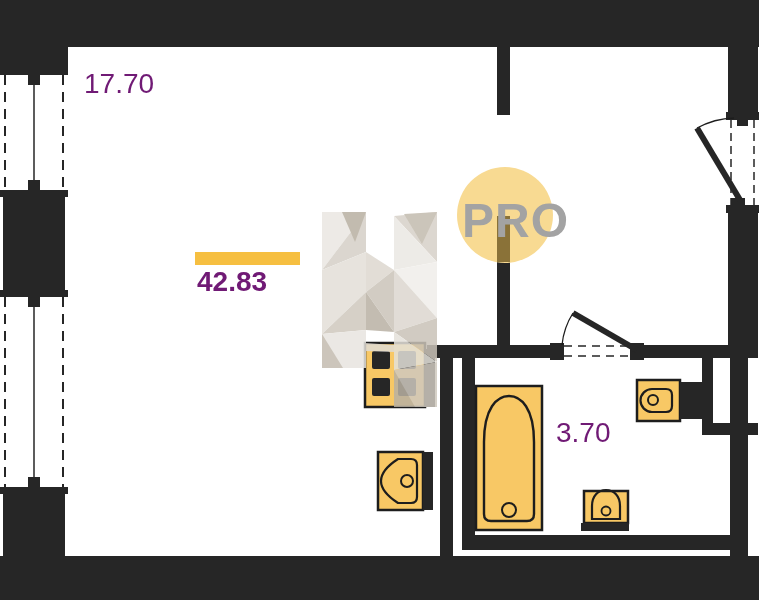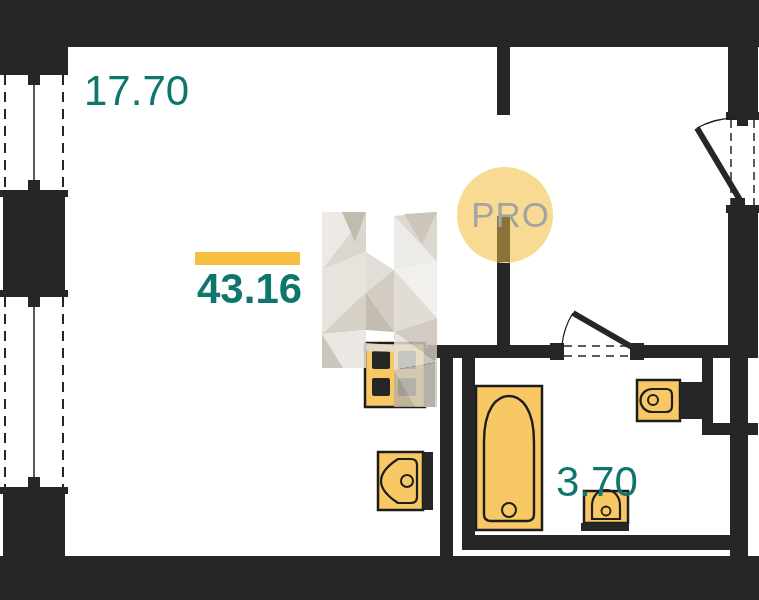--- a/index.html
+++ b/index.html
@@ -2,31 +2,31 @@
 <html><head>
 <meta charset="utf-8">
 <style>
   html,body{margin:0;padding:0;background:#ffffff;}
   #stage{
     position:relative;width:759px;height:600px;background:#ffffff;
     font-family:"Liberation Sans",sans-serif;overflow:hidden;
   }
   #plan-svg{position:absolute;left:0;top:0;}
   .area-label{
-    position:absolute;color:#0f766e;font-size:42px;line-height:1;
+    position:absolute;color:#701a75;font-size:28px;line-height:1;
     letter-spacing:0px;white-space:nowrap;
   }
   .area-label.bold{font-weight:bold;}
   #total-underline{
     position:absolute;left:195px;top:252px;width:105px;height:13px;
     background:#f6bf41;
   }
   #pro-label{
     position:absolute;left:462px;top:197px;width:88px;text-align:right;
-    font-size:35px;font-weight:normal;color:#a3a3a3;line-height:1;
+    font-size:48px;font-weight:bold;color:#a3a3a3;line-height:1;
     letter-spacing:1px;
   }
 </style>
 </head>
 <body>
 
 <div id="stage">
 
   <svg id="plan-svg" width="759" height="600" viewBox="0 0 759 600">
 
@@ -170,19 +170,19 @@
     <g>
       <circle cx="505" cy="215" r="48" fill="#f8da92"></circle>
       <rect x="497" y="216" width="13" height="46" fill="#8a7238"></rect>
     </g>
   </svg>
 
   <div class="area-label" style="left:84px;top:70px;">17.70</div>
 
   <div id="total-underline"></div>
 
-  <div class="area-label bold" style="left:197px;top:268px;">43.16</div>
+  <div class="area-label bold" style="left:197px;top:268px;">42.83</div>
 
 
-  <div class="area-label" style="left:556px;top:419px;margin-top:42px;">3.70</div>
+  <div class="area-label" style="left:556px;top:419px;">3.70</div>
 
   <div id="pro-label">PRO</div>
 </div>
 
 </body></html>

